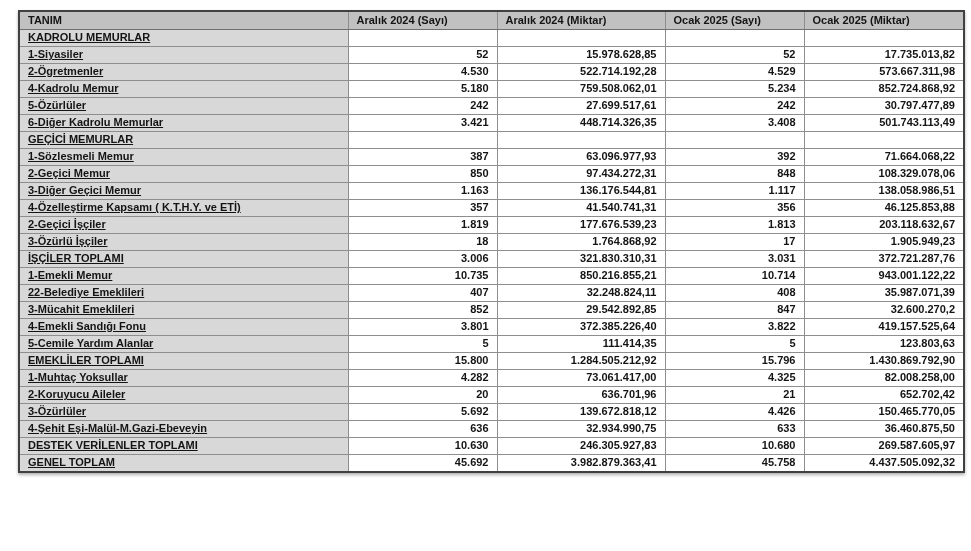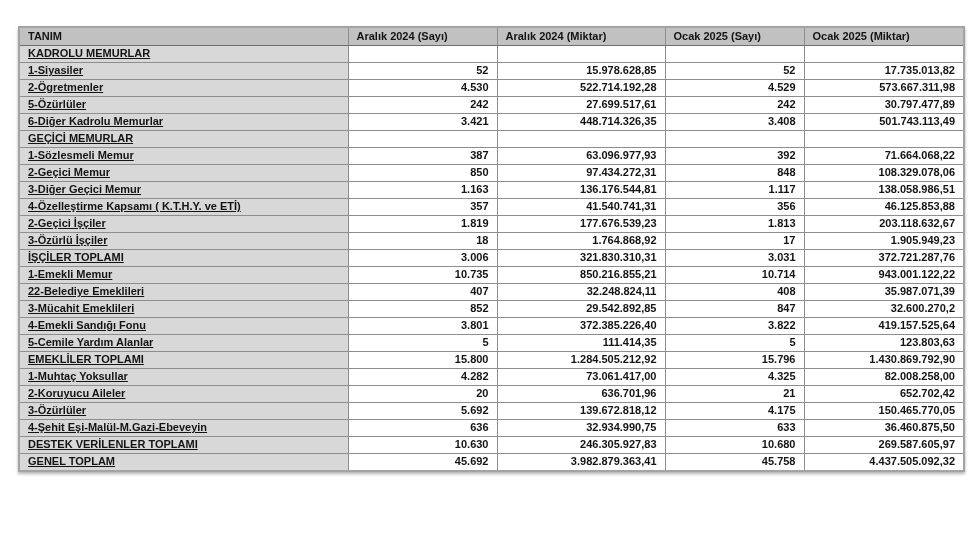--- a/index.html
+++ b/index.html
@@ -12,23 +12,22 @@
   }
   .table-wrap {
     position: absolute;
     left: 18px;
     top: 10px;
   }
   table.data-table {
     border-collapse: collapse;
     table-layout: fixed;
     width: 945px;
-    border: 2px solid #a3a3a3;
+    border: 2px solid #404040;
     box-shadow: 0 2px 3px rgba(0,0,0,0.30);
-    margin-top: 16px;
   }
   table.data-table th,
   table.data-table td {
     border: 1px solid #8e8e8e;
     font-weight: bold;
     font-size: 11px;
     color: #141414;
     line-height: 11.5px;
     padding: 2px 8px;
     white-space: nowrap;
@@ -92,20 +91,27 @@
           <td class="cell-num">17.735.013,82</td>
         </tr>
         <tr>
           <td class="cell-label">2-Ögretmenler</td>
           <td class="cell-num">4.530</td>
           <td class="cell-num">522.714.192,28</td>
           <td class="cell-num">4.529</td>
           <td class="cell-num">573.667.311,98</td>
         </tr>
         <tr>
+          <td class="cell-label">4-Kadrolu Memur</td>
+          <td class="cell-num">5.180</td>
+          <td class="cell-num">759.508.062,01</td>
+          <td class="cell-num">5.234</td>
+          <td class="cell-num">852.724.868,92</td>
+        </tr>
+        <tr>
           <td class="cell-label">5-Özürlüler</td>
           <td class="cell-num">242</td>
           <td class="cell-num">27.699.517,61</td>
           <td class="cell-num">242</td>
           <td class="cell-num">30.797.477,89</td>
         </tr>
         <tr>
           <td class="cell-label">6-Diğer Kadrolu Memurlar</td>
           <td class="cell-num">3.421</td>
           <td class="cell-num">448.714.326,35</td>
@@ -221,21 +227,21 @@
           <td class="cell-label">2-Koruyucu Aileler</td>
           <td class="cell-num">20</td>
           <td class="cell-num">636.701,96</td>
           <td class="cell-num">21</td>
           <td class="cell-num">652.702,42</td>
         </tr>
         <tr>
           <td class="cell-label">3-Özürlüler</td>
           <td class="cell-num">5.692</td>
           <td class="cell-num">139.672.818,12</td>
-          <td class="cell-num">4.175</td>
+          <td class="cell-num">4.426</td>
           <td class="cell-num">150.465.770,05</td>
         </tr>
         <tr>
           <td class="cell-label">4-Şehit Eşi-Malül-M.Gazi-Ebeveyin</td>
           <td class="cell-num">636</td>
           <td class="cell-num">32.934.990,75</td>
           <td class="cell-num">633</td>
           <td class="cell-num">36.460.875,50</td>
         </tr>
         <tr>

